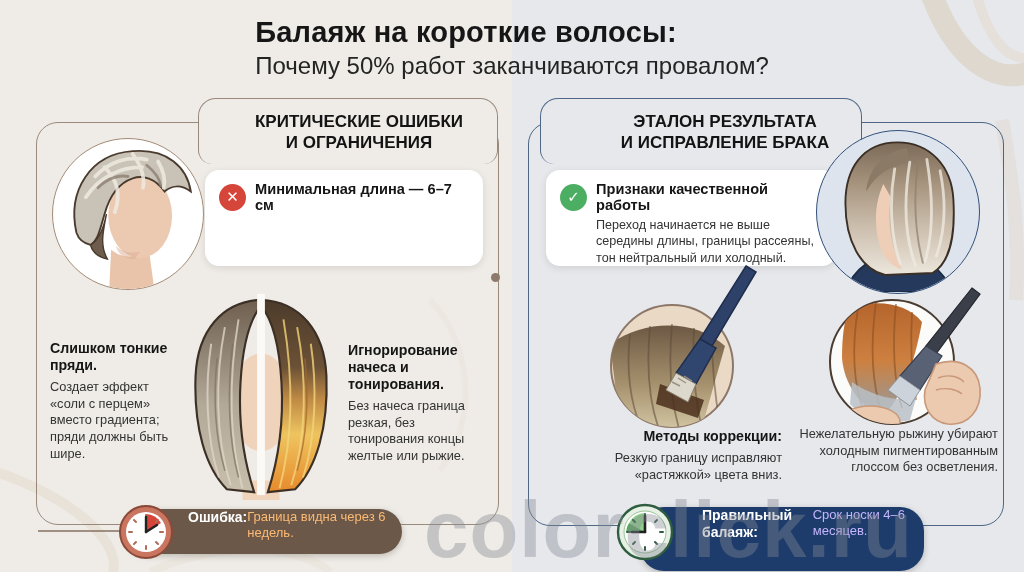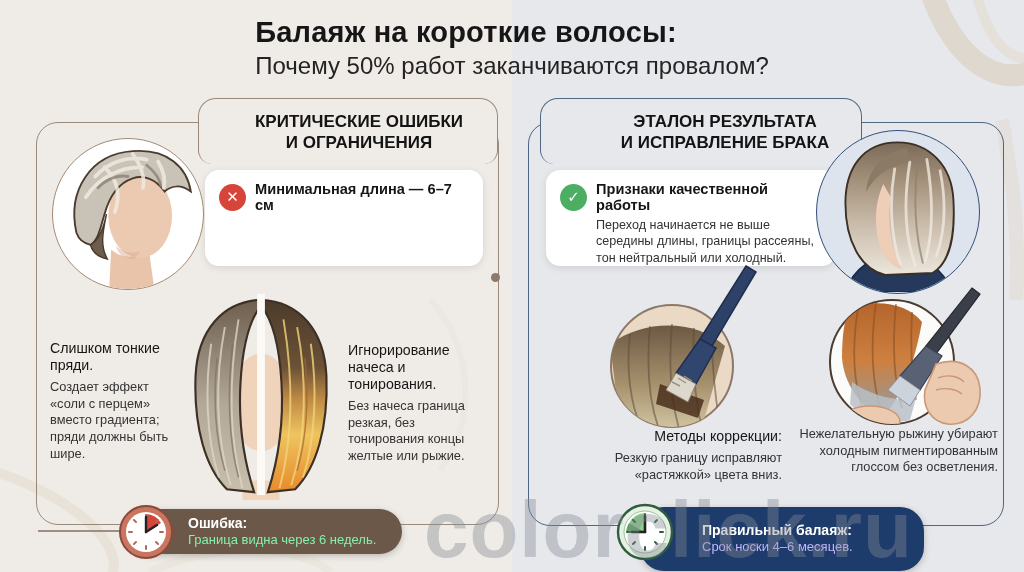--- a/index.html
+++ b/index.html
@@ -34,34 +34,34 @@
   .card.right-card{left:546px;top:170px;width:290px;height:96px;}
   .card-head{display:flex;align-items:center;gap:9px;}
   .badge{width:27px;height:27px;border-radius:50%;display:flex;align-items:center;justify-content:center;
     color:#fff;font-size:15px;font-weight:700;flex:0 0 27px;}
   .badge.error{background:var(--error-red,#d6453a);}
   .badge.success{background:var(--success-green,#4cae62);}
   .card-title{font-size:14.6px;font-weight:700;color:#161616;}
   .card-body{margin-left:36px;margin-top:4px;font-size:12.6px;line-height:1.3;color:#333;}
 
   
-  .tblock-title{font-size:14.2px;font-weight:400;line-height:1.2;color:#161616;}
+  .tblock-title{font-size:14.2px;font-weight:700;line-height:1.2;color:#161616;}
   .tblock-body{margin-top:5px;font-size:12.8px;line-height:1.3;color:#333;}
   .centered{text-align:right;}
 
   
   .circle-frame{border-radius:50%;overflow:hidden;box-sizing:border-box;}
 
   
-  .pill{border-radius:24px;box-sizing:border-box;display:flex;flex-direction:column;justify-content:center;
+  .pill{border-radius:24px;box-sizing:border-box;display:flex;flex-direction:row;justify-content:center;
     padding-left:62px;box-shadow:0 2px 6px rgba(40,30,20,.25);}
   .pill.left-pill{left:126px;top:509px;width:276px;height:45px;background:var(--left-banner-bg,#6b5848);}
   .pill.right-pill{left:640px;top:507px;width:284px;height:64px;background:var(--right-banner-bg,#1d3c6b);}
   .pill-label{font-size:14px;font-weight:700;color:#fff;line-height:1.2;}
-  .pill-text{font-size:13px;color:#86efac;line-height:1.25;}
+  .pill-text{font-size:13px;color:#fdba74;line-height:1.25;}
   .pill.right-pill .pill-text{color:#c4b5fd;}
   .pill-line{height:1.6px;background:rgba(125,105,88,.7);}
 
   
   .watermark{left:424px;top:484px;width:640px;font-size:80px;font-weight:600;letter-spacing:1px;
     color:rgba(132,138,148,.4);pointer-events:none;z-index:60;white-space:nowrap;}
 
   svg{display:block;}
 </style>
 </head>

